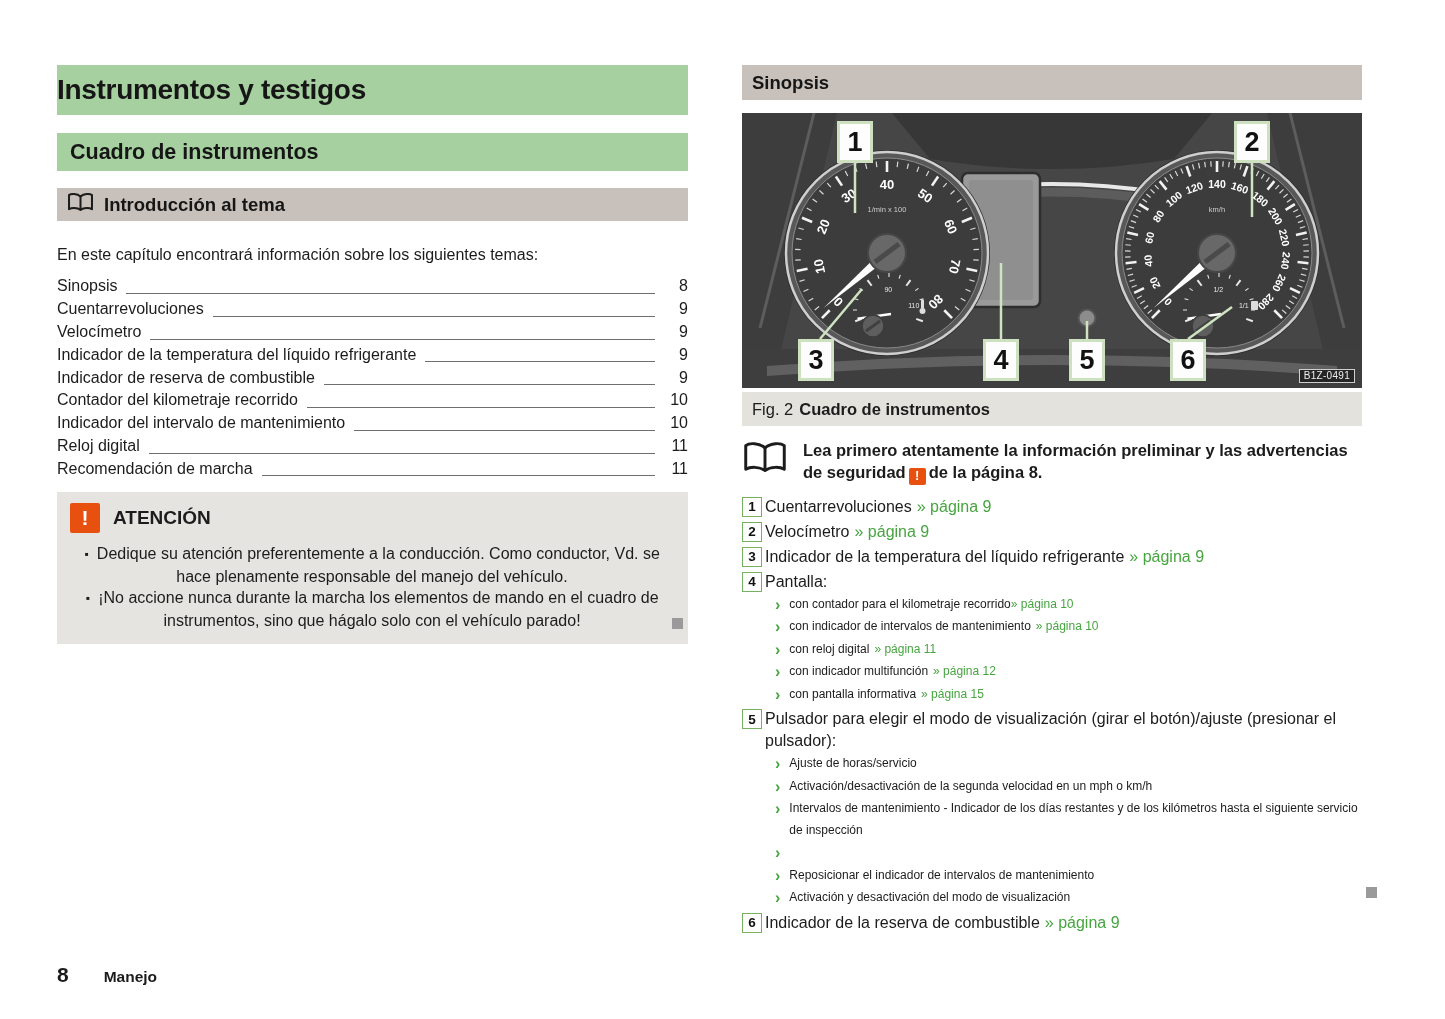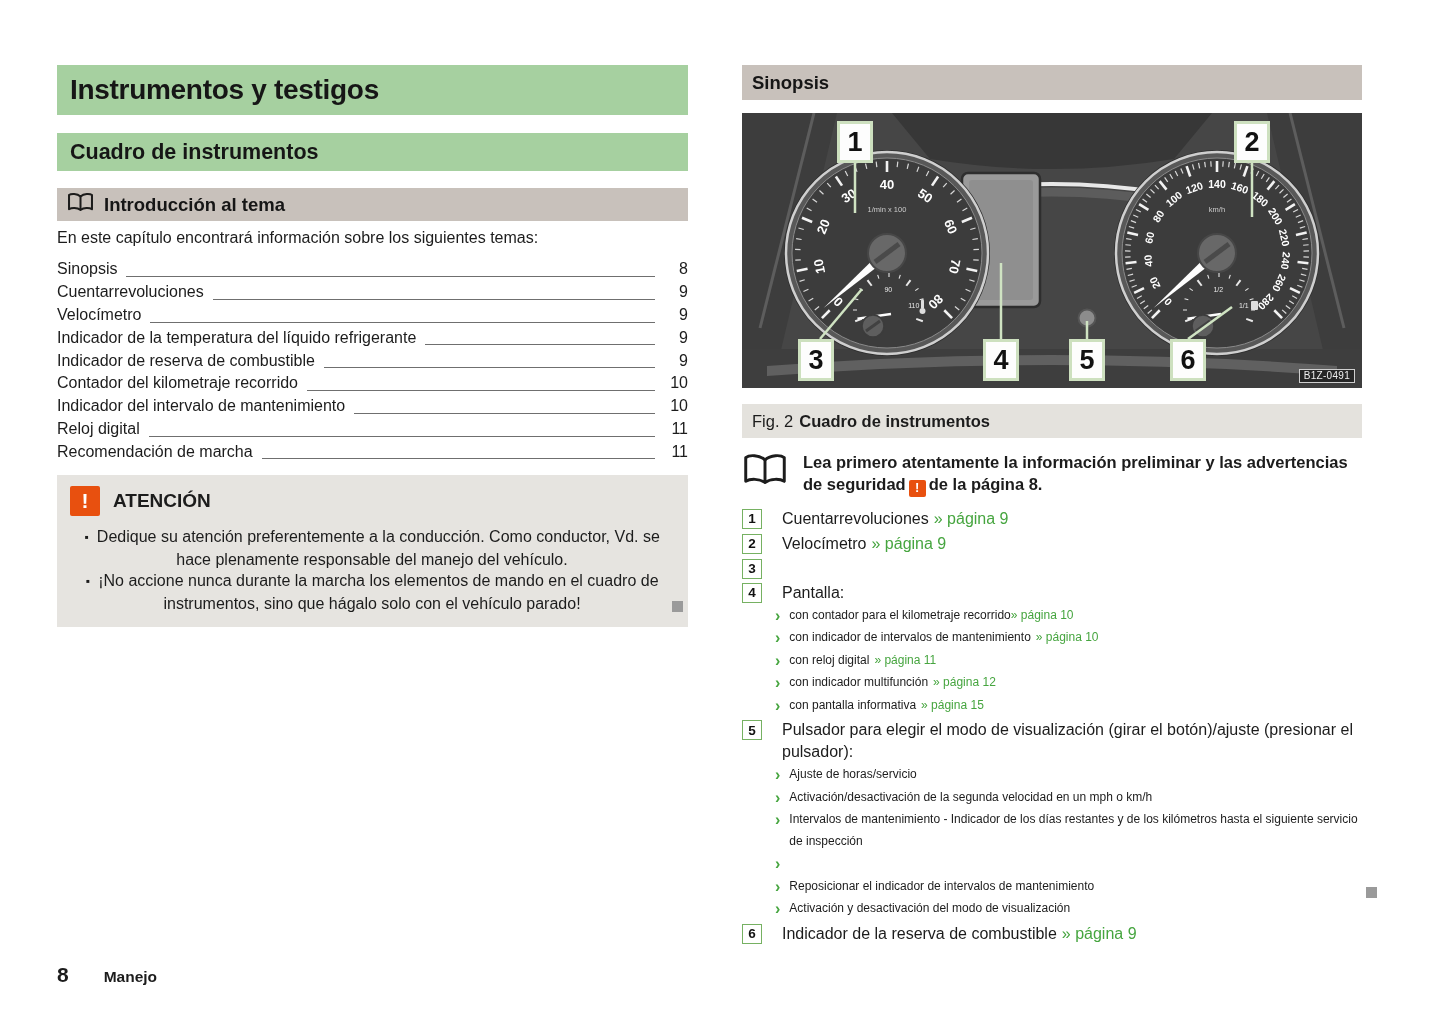--- a/index.html
+++ b/index.html
@@ -6,26 +6,26 @@
   html,body { background:#ffffff; }
   body { font-family:"Liberation Sans", sans-serif; color:#1c1c1c; }
   .page { position:relative; width:1445px; height:1019px; background:#fff; overflow:hidden; }
 
   .col-left  { position:absolute; left:57px;  top:65px; width:631px; }
   .col-right { position:absolute; left:742px; top:65px; width:620px; }
 
   .band { width:100%; }
   .band.green { background:#a6d0a0; color:#161616; }
   .band.gray  { background:#c8c1bb; color:#161616; }
-  .h1 { height:50px; line-height:50px; font-size:28px; font-weight:bold; padding-left:13px; letter-spacing:-0.3px; }
+  .h1 { height:50px; line-height:50px; font-size:28px; font-weight:bold; letter-spacing:-0.3px; }
   .h2 { height:38px; line-height:38px; font-size:21.5px; font-weight:bold; padding-left:13px; margin-top:18px; }
   .h3 { height:33px; font-size:18.5px; font-weight:bold; margin-top:17px; display:flex; align-items:center; padding-left:10px; gap:10px; }
   .sinopsis { margin-top:0; height:35px; }
 
-  .intro { margin-top:6px; font-size:16px; line-height:21px; }
+  .intro { margin-top:23px; font-size:16px; line-height:21px; }
 
   .toc { margin-top:10px; }
   .toc-row { display:flex; align-items:center; height:22.8px; font-size:16px; }
   .toc-leader { flex:1; border-bottom:1px solid #6f6f6f; height:0.95em; margin:0 7px 0 9px; }
   .toc-page { width:26px; text-align:right; }
 
   .warnbox { margin-top:12px; background:#e6e4e0; padding:11px 14px 13px 13px; position:relative; }
   .warnhead { display:flex; align-items:center; gap:13px; margin-bottom:10px; }
   .warn-icon { width:30px; height:30px; background:#e8500f; color:#fff; font-weight:bold; font-size:21px;
                display:flex; align-items:center; justify-content:center; border-radius:2px; flex-shrink:0; }
@@ -36,34 +36,34 @@
   .endmark { position:absolute; width:11px; height:11px; background:#9a9a9a; }
   .endmark-warn { right:5px; bottom:15px; }
   .endmark-right { right:-15px; top:822px; }
 
   .figure { position:relative; width:620px; height:275px; margin-top:13px; background:#464646; overflow:hidden; }
   .callout { position:absolute; width:36px; height:42px; background:#fdfdfd; border:3px solid #cde0bf;
              color:#111; font-size:27px; font-weight:bold; display:flex; align-items:center; justify-content:center; }
   .figcode { position:absolute; right:7px; bottom:5px; background:#262626; border:1px solid #cfcfcf;
              color:#efefef; font-size:10px; padding:0px 4px 1px 4px; letter-spacing:0.3px; }
 
-  .caption { margin-top:16px; height:34px; line-height:34px; background:#e4e2dd; font-size:16.5px; padding-left:10px; }
+  .caption { margin-top:4px; height:34px; line-height:34px; background:#e4e2dd; font-size:16.5px; padding-left:10px; }
   .caption b { margin-left:6px; }
 
   .note { display:flex; margin-top:13px; }
   .note-icon { flex-shrink:0; margin-top:2px; }
   .note-text { margin-left:15px; font-size:16.5px; font-weight:bold; line-height:22px; }
   .mini-warn { display:inline-flex; width:17px; height:17px; background:#e8500f; color:#fff; font-size:13px; font-weight:bold;
                align-items:center; justify-content:center; border-radius:2px; vertical-align:-2px; margin:0 3px; }
 
   .itemlist { margin-top:11px; }
   .item { display:flex; align-items:flex-start; margin-top:3px; }
   .numbox { flex-shrink:0; width:20px; height:20px; border:1.5px solid #76b162; background:#fff; color:#111;
             font-size:13.5px; font-weight:bold; display:flex; align-items:center; justify-content:center; margin-top:1px; }
-  .item-text { margin-left:20px; font-size:16px; line-height:22px; }
+  .item-text { margin-left:3px; font-size:16px; line-height:22px; }
   .subitem { display:flex; align-items:flex-start; margin-left:33px; margin-top:1px; }
   .sub-arrow { color:#46a53f; font-weight:bold; font-size:16px; line-height:21.5px; flex-shrink:0; }
   .sub-text { margin-left:9px; font-size:12px; line-height:21.5px; }
   .plink { color:#46a53f; text-decoration:none; margin-left:5px; cursor:pointer; }
   .plink.attached { margin-left:0; }
 
   .footer { position:absolute; left:57px; top:963px; display:flex; align-items:baseline; }
   .pagenum { font-size:21px; font-weight:bold; }
   .section-name { font-size:15.5px; font-weight:bold; margin-left:35px; }
 
@@ -416,20 +416,21 @@
       <div class="item">
         <span class="numbox">1</span>
         <span class="item-text"><span>Cuentarrevoluciones</span><a class="plink">» página 9</a></span>
       </div>
       <div class="item">
         <span class="numbox">2</span>
         <span class="item-text"><span>Velocímetro</span><a class="plink">» página 9</a></span>
       </div>
       <div class="item">
         <span class="numbox">3</span>
+        <span class="item-text"><span>Indicador de la temperatura del líquido refrigerante</span><a class="plink">» página 9</a></span>
       </div>
       <div class="item">
         <span class="numbox">4</span>
         <span class="item-text"><span>Pantalla:</span></span>
       </div>
       <div class="subitem">
           <span class="sub-arrow">›</span>
           <span class="sub-text"><span>con contador para el kilometraje recorrido</span><a class="plink attached">» página 10</a></span>
         </div>
       <div class="subitem">

